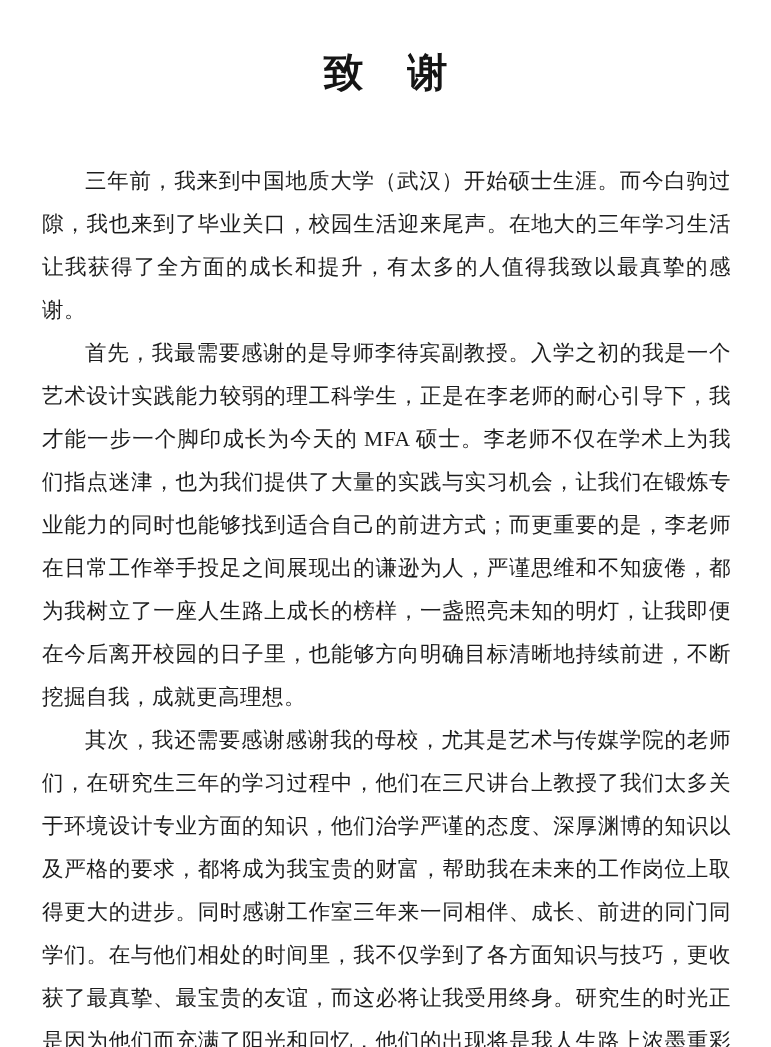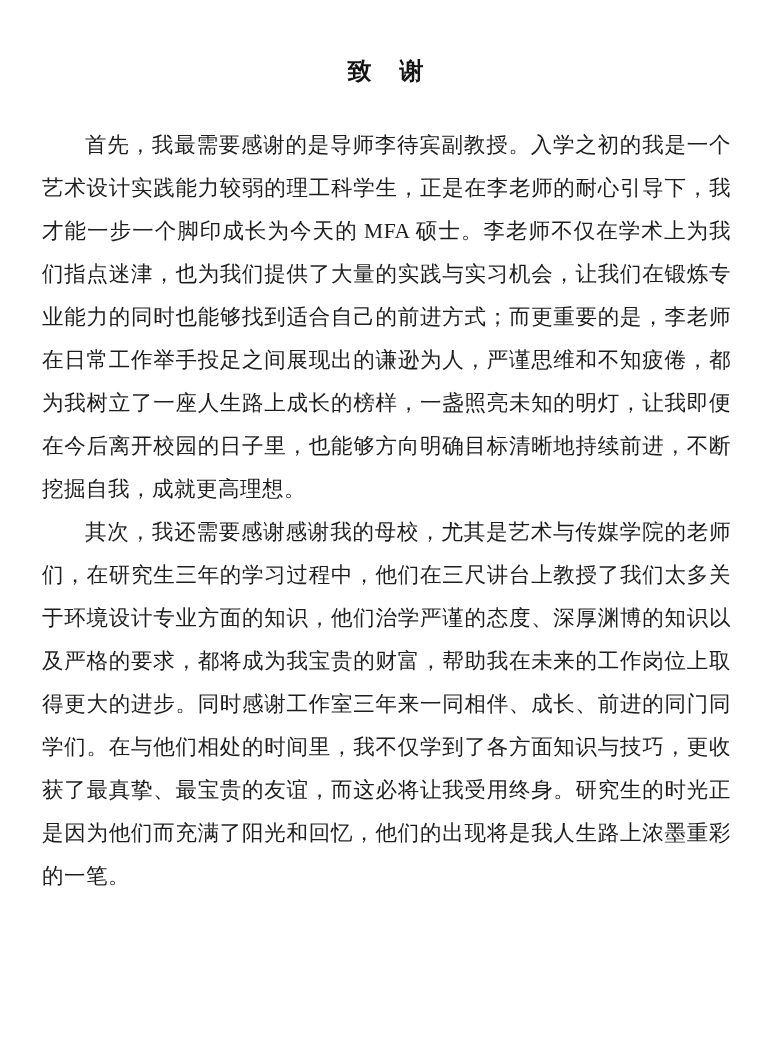--- a/index.html
+++ b/index.html
@@ -12,42 +12,42 @@
     width: 771px;
     height: 1047px;
     background: #ffffff;
     box-sizing: border-box;
     padding: 52px 40px 0 42px;
     overflow: hidden;
     font-family: "Liberation Serif", "DejaVu Serif", serif;
     color: #1d1d1d;
   }
   .doc-title {
-    margin: 0 0 30px 0;
+    margin: 0 0 66px 0;
     text-align: center;
-    font-size: 24px;
+    font-size: 40px;
     line-height: 42px;
     font-weight: bold;
     letter-spacing: 2px;
     color: #151515;
-    font-family: Liberation Mono, monospace;
   }
   .doc-body p {
     margin: 0;
     font-size: 21.5px;
     line-height: 43px;
     text-align: justify;
     text-indent: 2em;
     letter-spacing: 0.5px;
     color: #1d1d1d;
   }
 </style>
 </head>
 <body>
 
 <div class="page">
   <h1 class="doc-title">致　谢</h1>
   <div class="doc-body">
+    <p>三年前，我来到中国地质大学（武汉）开始硕士生涯。而今白驹过隙，我也来到了毕业关口，校园生活迎来尾声。在地大的三年学习生活让我获得了全方面的成长和提升，有太多的人值得我致以最真挚的感谢。</p>
     <p>首先，我最需要感谢的是导师李待宾副教授。入学之初的我是一个艺术设计实践能力较弱的理工科学生，正是在李老师的耐心引导下，我才能一步一个脚印成长为今天的 MFA 硕士。李老师不仅在学术上为我们指点迷津，也为我们提供了大量的实践与实习机会，让我们在锻炼专业能力的同时也能够找到适合自己的前进方式；而更重要的是，李老师在日常工作举手投足之间展现出的谦逊为人，严谨思维和不知疲倦，都为我树立了一座人生路上成长的榜样，一盏照亮未知的明灯，让我即便在今后离开校园的日子里，也能够方向明确目标清晰地持续前进，不断挖掘自我，成就更高理想。</p>
     <p>其次，我还需要感谢感谢我的母校，尤其是艺术与传媒学院的老师们，在研究生三年的学习过程中，他们在三尺讲台上教授了我们太多关于环境设计专业方面的知识，他们治学严谨的态度、深厚渊博的知识以及严格的要求，都将成为我宝贵的财富，帮助我在未来的工作岗位上取得更大的进步。同时感谢工作室三年来一同相伴、成长、前进的同门同学们。在与他们相处的时间里，我不仅学到了各方面知识与技巧，更收获了最真挚、最宝贵的友谊，而这必将让我受用终身。研究生的时光正是因为他们而充满了阳光和回忆，他们的出现将是我人生路上浓墨重彩的一笔。</p>
 
   </div>
 </div>
 
 </body></html>

